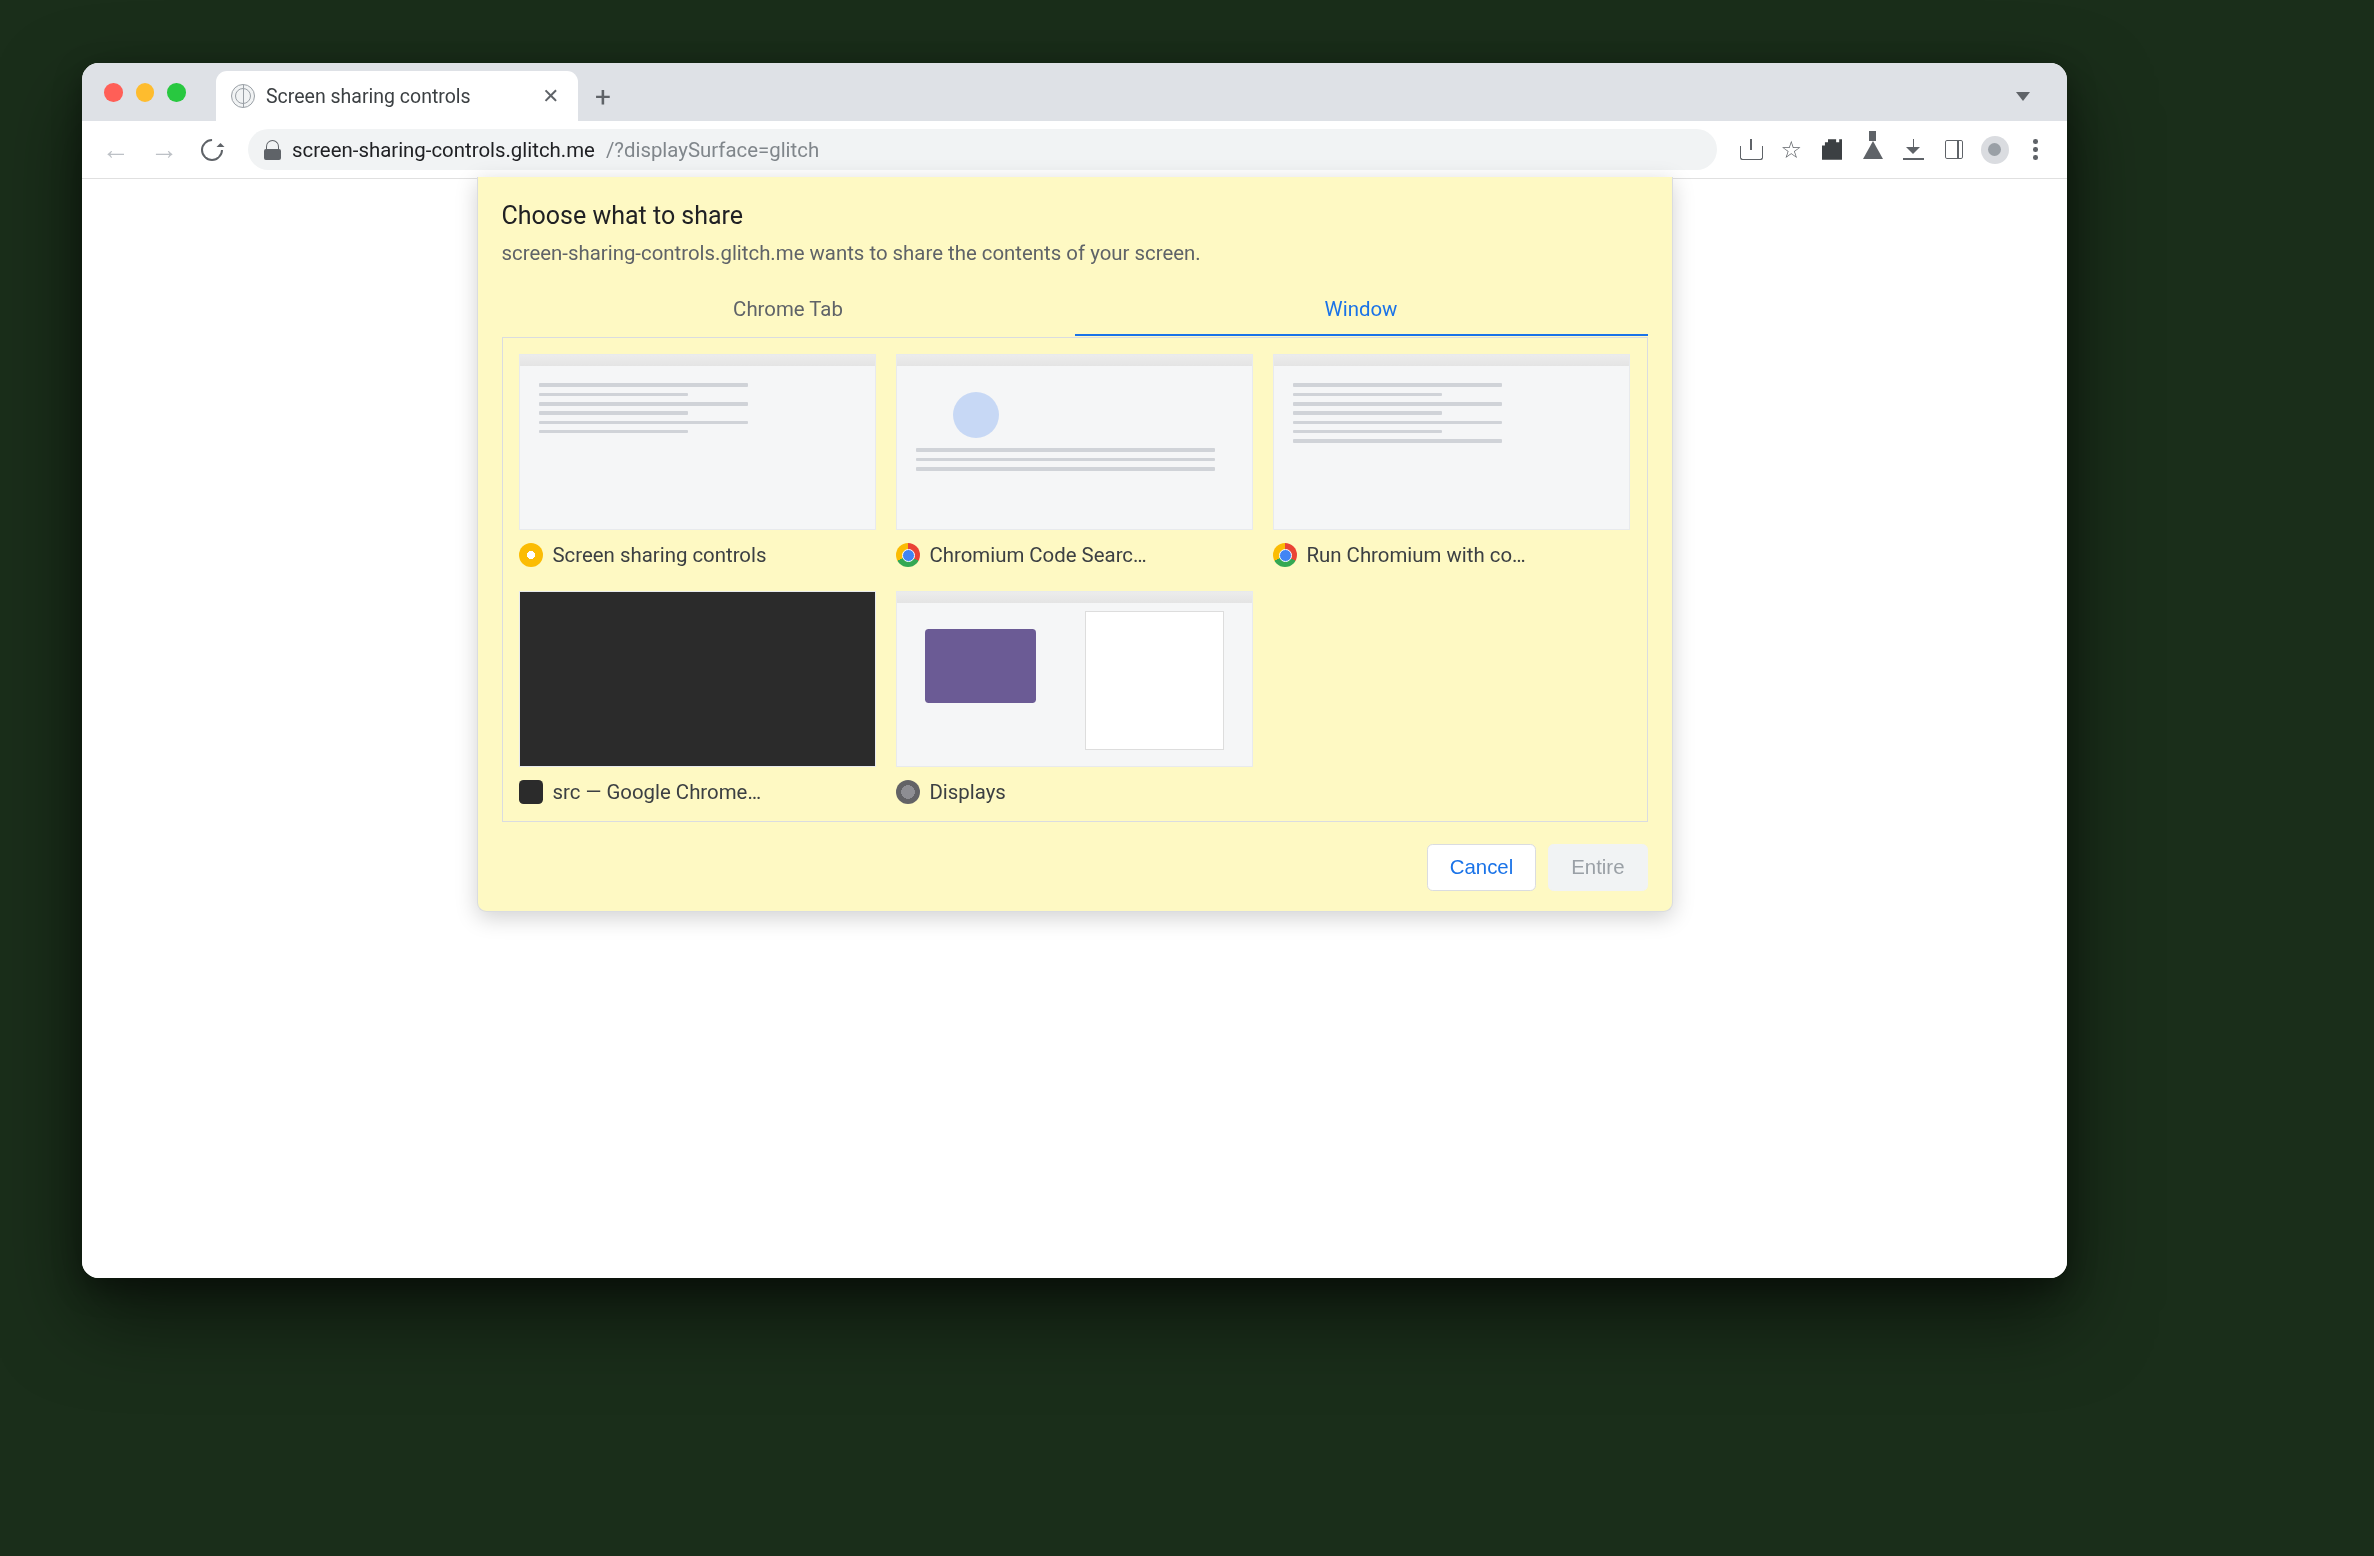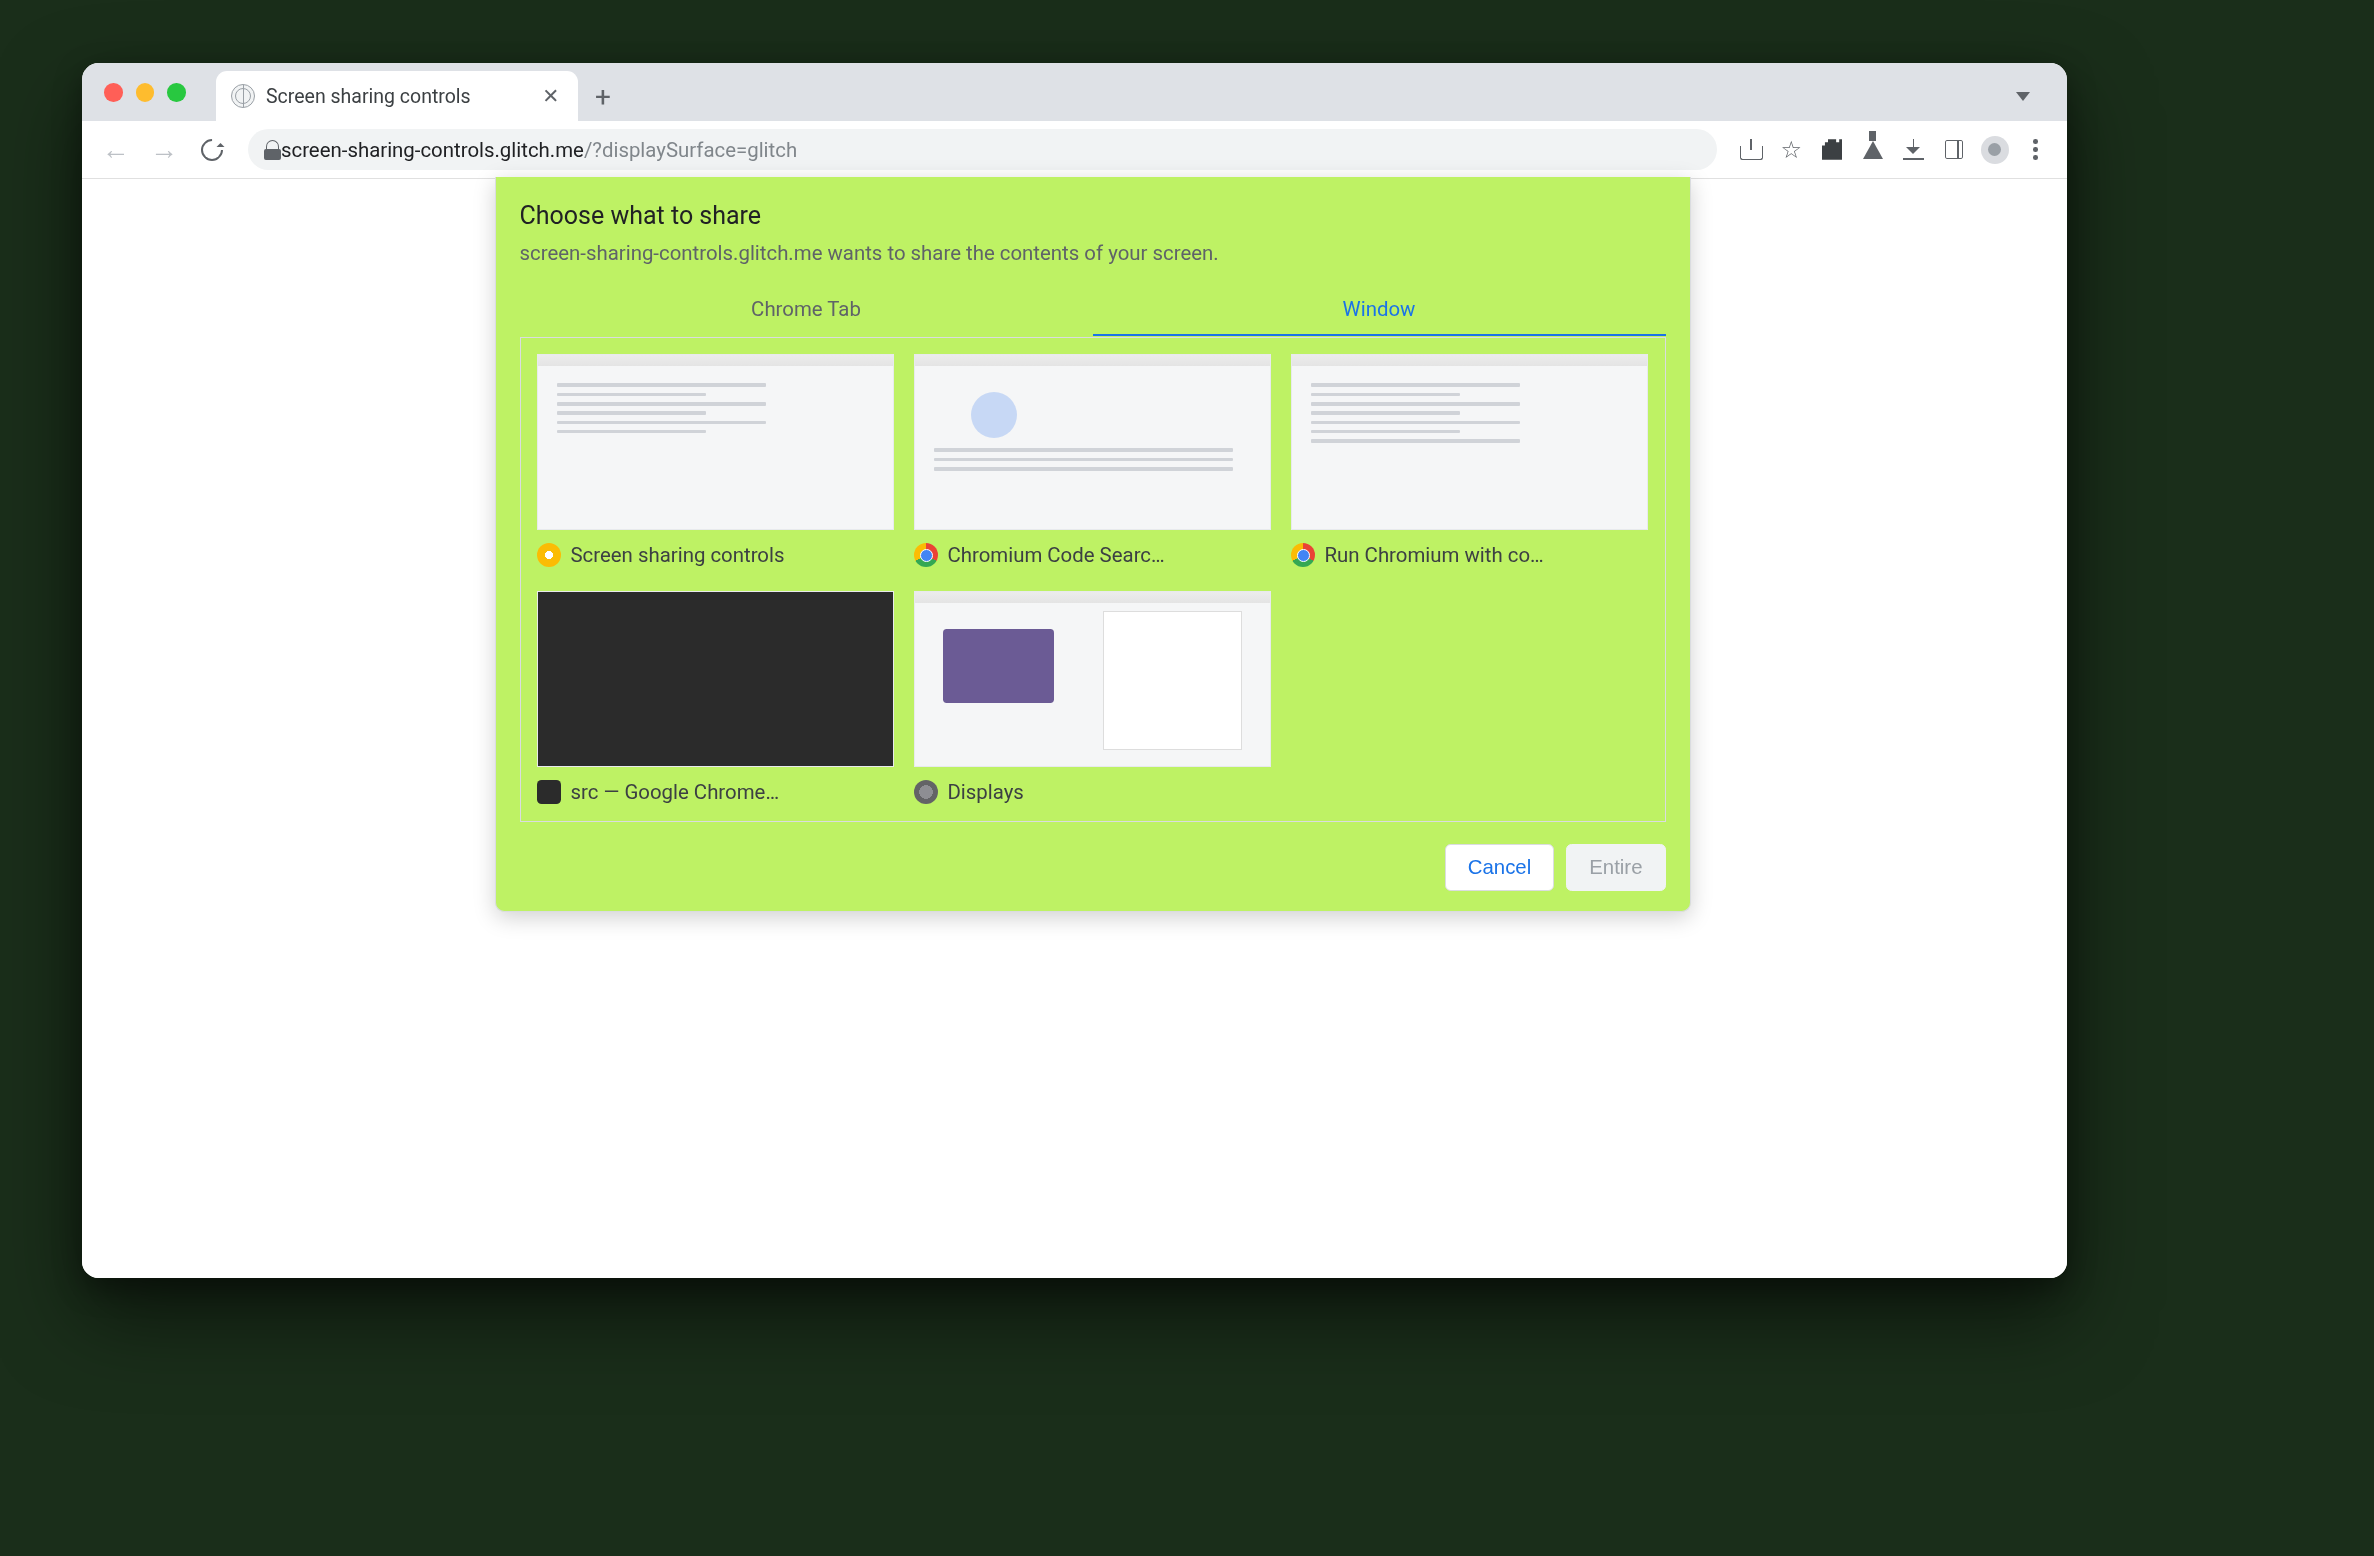--- a/index.html
+++ b/index.html
@@ -62,21 +62,21 @@
     padding: 0 13px;
     gap: 7.4px;
   }
   .tb-btn { width:41px;height:41px;display:flex;align-items:center;justify-content:center;color:#5f6368;border-radius:50%;cursor:pointer;}
   .tb-btn.dis{color:#bdc1c6;cursor:default;}
   .arrow-l,.arrow-r{font-size:28px;line-height:1;}
   .reload{width:22px;height:22px;border:2.3px solid #5f6368;border-radius:50%;border-top-color:transparent;position:relative;transform:rotate(45deg);}
   .reload::after{content:"";position:absolute;top:-5.6px;left:5.6px;border:4.6px solid transparent;border-bottom-color:#5f6368;transform:rotate(-45deg);}
   .omnibox{
     flex:1;height:41px;background:#f1f3f4;border-radius:20.4px;
-    display:flex;align-items:center;padding:0 16.7px;font-size:20.4px;color:#3c4043;
+    display:flex;align-items:center;padding:0 16.7px;gap:11px;font-size:20.4px;color:#3c4043;
     margin: 0 7.4px;
   }
   .lock{width:16.7px;height:18.6px;position:relative;}
   .lock::before{content:"";position:absolute;left:1.9px;top:0;width:11px;height:9.3px;border:1.9px solid #5f6368;border-bottom:none;border-radius:6.5px 6.5px 0 0;}
   .lock::after{content:"";position:absolute;left:0;top:8.3px;width:16.7px;height:11px;background:#5f6368;border-radius:1.9px;}
   .url-host{color:#202124;}
   .url-path{color:#80868b;}
   .tool-icons{display:flex;gap:3.7px;align-items:center;}
   .ico{width:37px;height:37px;display:flex;align-items:center;justify-content:center;color:#5f6368;font-size:22px;cursor:pointer;}
   .puzzle{width:20.4px;height:20.4px;background:#3c4043;clip-path:polygon(30% 0,70% 0,70% 15%,85% 15%,85% 0,100% 0,100% 100%,0 100%,0 30%,15% 30%,15% 15%,30% 15%);}
@@ -94,24 +94,23 @@
   .kebab span{width:4.6px;height:4.6px;border-radius:50%;background:#5f6368;}
   .shareup{width:20.4px;height:20.4px;position:relative;}
   .shareup::before{content:"";position:absolute;left:0;bottom:0;width:20.4px;height:13px;border:1.9px solid #5f6368;border-top:none;border-radius:0 0 2.8px 2.8px;}
   .shareup::after{content:"";position:absolute;left:9.3px;top:0;width:1.9px;height:11px;background:#5f6368;}
   .star{font-size:24px;}
   
   .content{flex:1;background:#fff;position:relative;}
   
   .dialog{
     position:absolute;left:50%;transform:translateX(-50%);top:-1.9px;
-    width:1196px;background:#bef264;border:0.9px solid #dadce0;border-top:none;
+    width:1196px;background:#fef9c3;border:0.9px solid #dadce0;border-top:none;
     border-radius:0 0 9.3px 9.3px;box-shadow:0 5.6px 22px rgba(0,0,0,.18);
     padding:24px 24px 20.4px;
-    margin-left:18px;
   }
   .dlg-title{font-size:25px;color:#202124;font-weight:400;margin-bottom:11px;}
   .dlg-sub{font-size:20.4px;color:#5f6368;margin-bottom:18.6px;}
   .dlg-tabs{display:flex;border-bottom:0.9px solid transparent;}
   .dlg-tab{flex:1;text-align:center;font-size:20.4px;color:#5f6368;padding:13px 0;cursor:pointer;}
   .dlg-tab.active{color:#1a73e8;border-bottom:2.8px solid #1a73e8;font-weight:400;}
   .picker{border:0.9px solid #dadce0;padding:16.7px;margin-top:0;display:grid;grid-template-columns:repeat(3,1fr);gap:24px 20.4px;}
   .win-item{cursor:pointer;}
   .thumb{width:100%;height:176px;background:#f5f6f7;border:0.9px solid #e8eaed;position:relative;overflow:hidden;}
   .thumb .bar{position:absolute;top:0;left:0;right:0;height:11px;background:linear-gradient(#ececec,#e4e4e4);}

